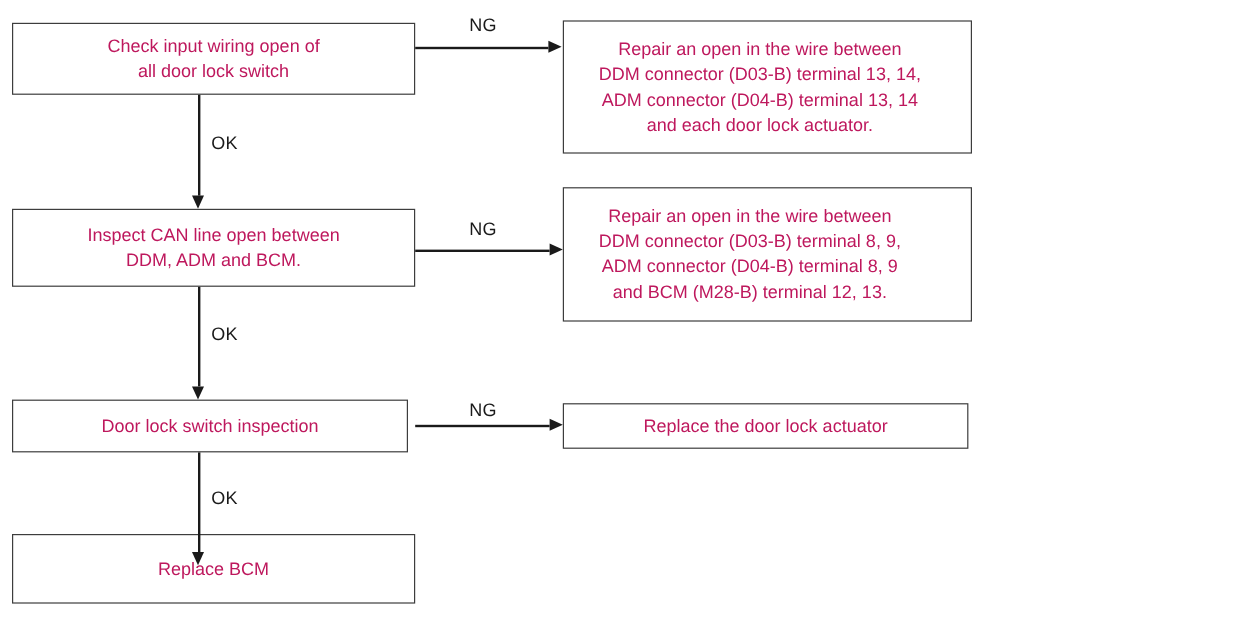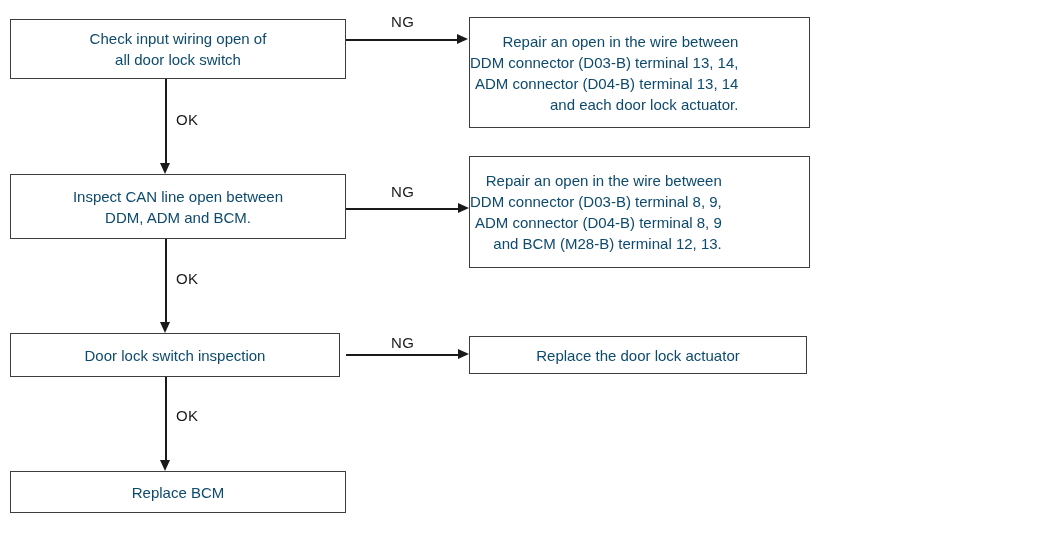--- a/index.html
+++ b/index.html
@@ -13,33 +13,33 @@
     width: 1050px;
     height: 537px;
     background: #ffffff;
     overflow: hidden;
   }
   .box {
     position: absolute;
     box-sizing: border-box;
     border: 1.5px solid #3d3d3d;
     background: #ffffff;
-    color: #0c4a6e;
+    color: #be185d;
     font-size: 15px;
     line-height: 21px;
     display: flex;
     align-items: center;
     justify-content: center;
     text-align: center;
     white-space: pre-line;
   }
   .box.left-text {
     justify-content: flex-start;
-    text-align: right;
-    padding-left: 0;
+    text-align: center;
+    padding-left: 29px;
     padding-right: 6px;
   }
   .line {
     position: absolute;
     background: #1a1a1a;
   }
   .line.h { height: 1.5px; }
   .line.v { width: 1.5px; }
   .arrowhead {
     position: absolute;
@@ -64,21 +64,21 @@
     letter-spacing: 0.3px;
   }
 
   
   #b1 { left: 10px;  top: 19px;  width: 336px; height: 60px; }
   #r1 { left: 469px; top: 17px;  width: 341px; height: 111px; }
   #b2 { left: 10px;  top: 174px; width: 336px; height: 65px; }
   #r2 { left: 469px; top: 156px; width: 341px; height: 112px; }
   #b3 { left: 10px;  top: 333px; width: 330px; height: 44px; }
   #r3 { left: 469px; top: 336px; width: 338px; height: 38px; }
-  #b4 { left: 10px;  top: 471px; width: 336px; height: 42px; text-align: right; }
+  #b4 { left: 10px;  top: 445px; width: 336px; height: 58px; text-align: right; }
 
   
   #h1 { left: 346px; top: 39px;  width: 111px; }
   #h1a { left: 457px; top: 34px; }
   #h2 { left: 346px; top: 208px; width: 112px; }
   #h2a { left: 458px; top: 203px; }
   #h3 { left: 346px; top: 354px; width: 112px; }
   #h3a { left: 458px; top: 349px; }
 
   #v1 { left: 165px; top: 79px;  height: 84px; }

